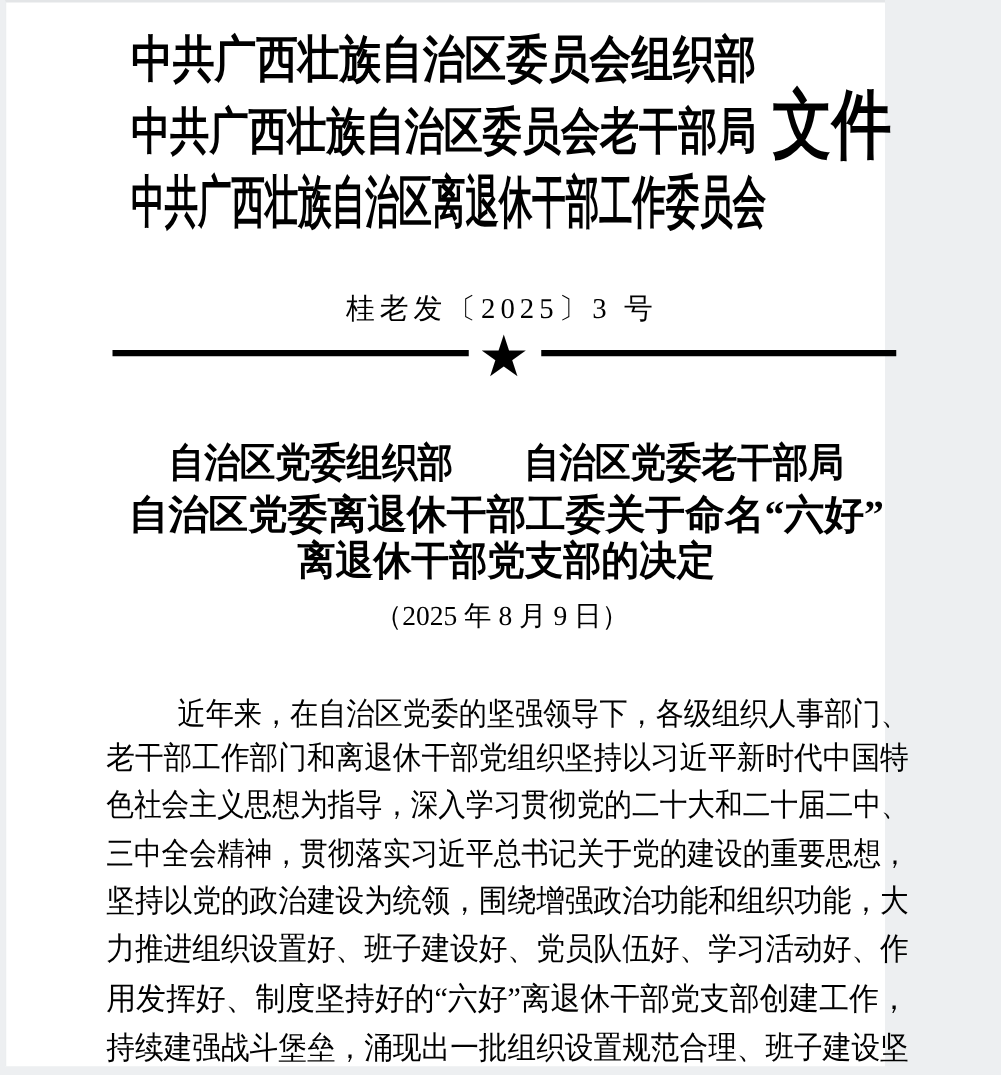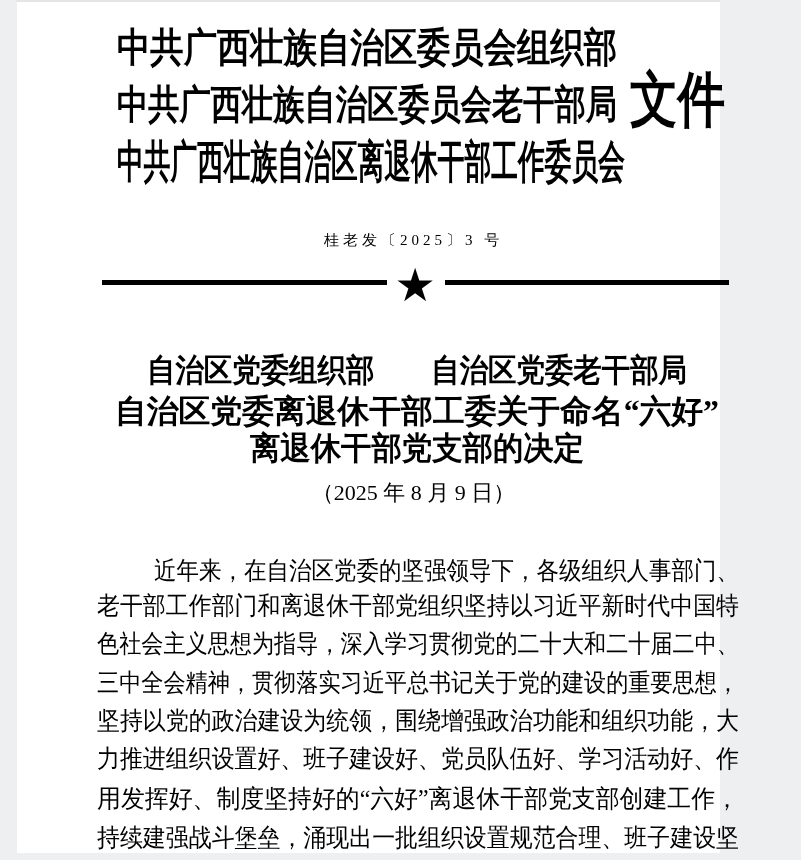--- a/index.html
+++ b/index.html
@@ -5,21 +5,21 @@
   html, body {
     margin: 0;
     padding: 0;
     width: 801px;
     height: 860px;
     background: #edeff1;
     overflow: hidden;
   }
   .page {
     position: absolute;
-    left: 16px;
+    left: 4px;
     top: 0;
     width: 704px;
     height: 853px;
     background: #ffffff;
     border-top: 2px solid #e3e5e7;
     border-left: 1px solid #eceef0;
     box-sizing: border-box;
     font-family: "Liberation Serif", "DejaVu Serif", serif;
     color: #000;
   }
@@ -31,21 +31,21 @@
   .org-line { font-size: 40px; }
   .org-line-3 { font-size: 45px; }
   .doc-type { font-size: 60px; }
 
   .doc-number {
     position: absolute;
     left: 0;
     top: 229px;
     width: 793px;
     text-align: center;
-    font-size: 15px;
+    font-size: 23px;
     letter-spacing: 4px;
   }
 
   .divider-line {
     position: absolute;
     height: 5px;
     background: #000;
     top: 278px;
   }
   .divider-left  { left: 85px;  width: 285px; }

